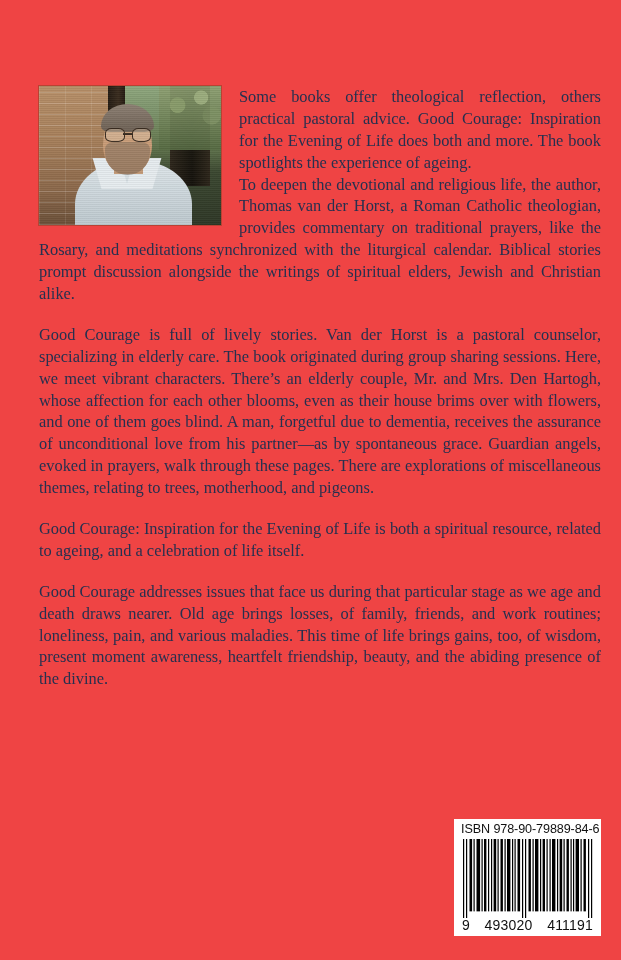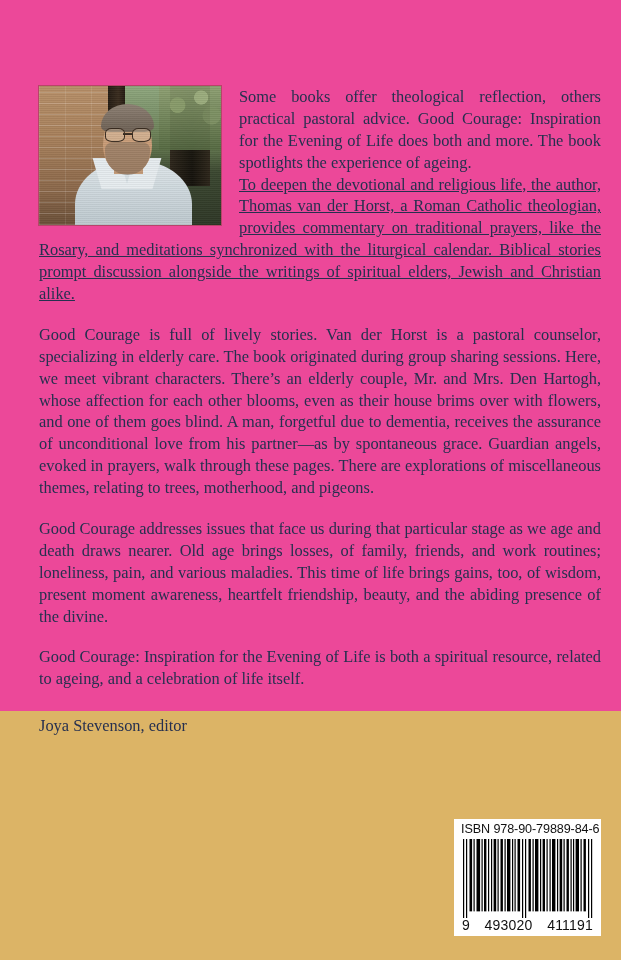--- a/index.html
+++ b/index.html
@@ -10,22 +10,22 @@
     width: 621px;
     height: 960px;
     overflow: hidden;
     background: #dcb466;
     font-family: "Liberation Serif", serif;
   }
 
   #cover {
     position: relative;
     width: 621px;
-    height: 711px;
-    background: #ec4899;
+    height: 960px;
+    background: #ef4444;
     box-sizing: border-box;
     padding-left: 25px;
   }
 
   
   .photo {
     float: left;
     width: 182px;
     height: 139px;
     margin: 0 18px 4px 0;
@@ -178,21 +178,21 @@
   .copy p {
     margin: 0 0 19px 0;
     font-size: 16.4px;
     line-height: 1.335;
     color: #26304f;
     text-align: justify;
     hyphens: auto;
     -webkit-hyphens: auto;
   }
   .copy p.tight { margin-bottom: 0; }
-  .copy p.flow { text-align: justify; text-decoration: underline; }
+  .copy p.flow { text-align: justify; }
   .byline {
     margin-top: 25px;
     font-size: 16.4px;
     line-height: 1.335;
     color: #26304f;
   }
 
   
   .publisher {
     position: absolute;
@@ -267,23 +267,22 @@
       <div class="beard"></div>
       <div class="glassL"></div>
       <div class="glassR"></div>
       <div class="bridge"></div>
       <div class="grain"></div>
     </div>
 
     <p class="tight">Some books offer theological reflection, others practical pastoral advice. Good Courage: Inspiration for the Evening of Life does both and more. The book spotlights the experience of ageing.</p>
     <p class="flow">To deepen the devotional and religious life, the author, Thomas van der Horst, a Roman Catholic theologian, provides commentary on traditional prayers, like the Rosary, and meditations synchronized with the liturgical calendar. Biblical stories prompt discussion alongside the writings of spiritual elders, Jewish and Christian alike.</p>
     <p>Good Courage is full of lively stories. Van der Horst is a pastoral counselor, specializing in elderly care. The book originated during group sharing sessions. Here, we meet vibrant characters. There’s an elderly couple, Mr. and Mrs. Den Hartogh, whose affection for each other blooms, even as their house brims over with flowers, and one of them goes blind. A man, forgetful due to dementia, receives the assurance of unconditional love from his partner—as by spontaneous grace. Guardian angels, evoked in prayers, walk through these pages. There are explorations of miscellaneous themes, relating to trees, motherhood, and pigeons.</p>
+    <p>Good Courage: Inspiration for the Evening of Life is both a spiritual resource, related to ageing, and a celebration of life itself.</p>
     <p>Good Courage addresses issues that face us during that particular stage as we age and death draws nearer. Old age brings losses, of family, friends, and work routines; loneliness, pain, and various maladies. This time of life brings gains, too, of wisdom, present moment awareness, heartfelt friendship, beauty, and the abiding presence of the divine.</p>
-    <p>Good Courage: Inspiration for the Evening of Life is both a spiritual resource, related to ageing, and a celebration of life itself.</p>
-    <div class="byline">Joya Stevenson, editor</div>
   </div>
 
 
   <div class="barcode-block">
     <div class="isbn-text">ISBN 978-90-79889-84-6</div>
     <div class="bars">
       <svg viewBox="0 0 133 70" preserveAspectRatio="none">
         <rect x="0" y="0" width="133" height="70" fill="#fff"></rect>
         <g fill="#000">
           <rect x="2" y="0" width="1.2" height="70"></rect>

